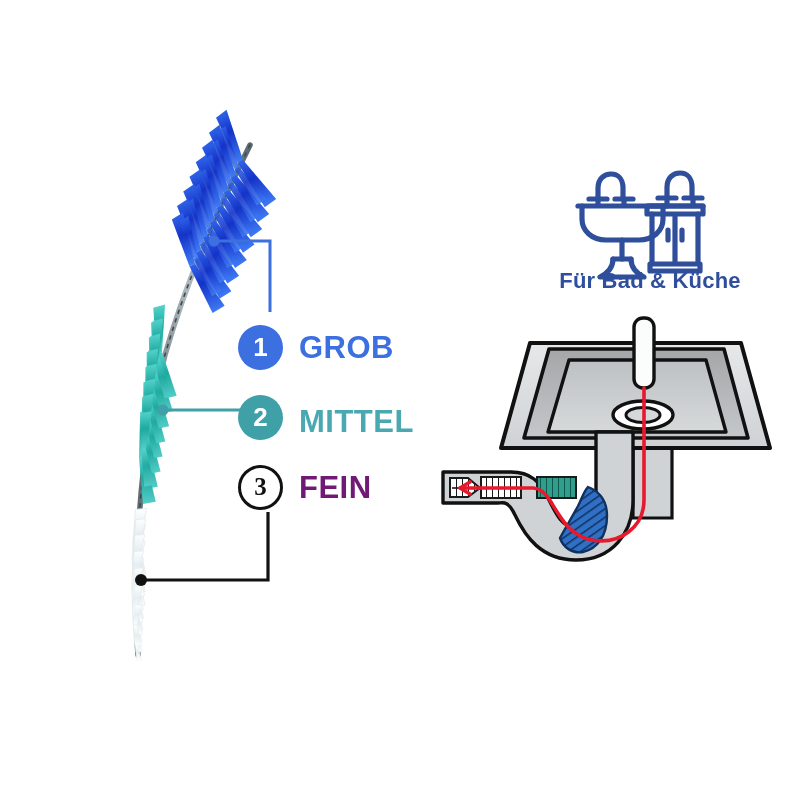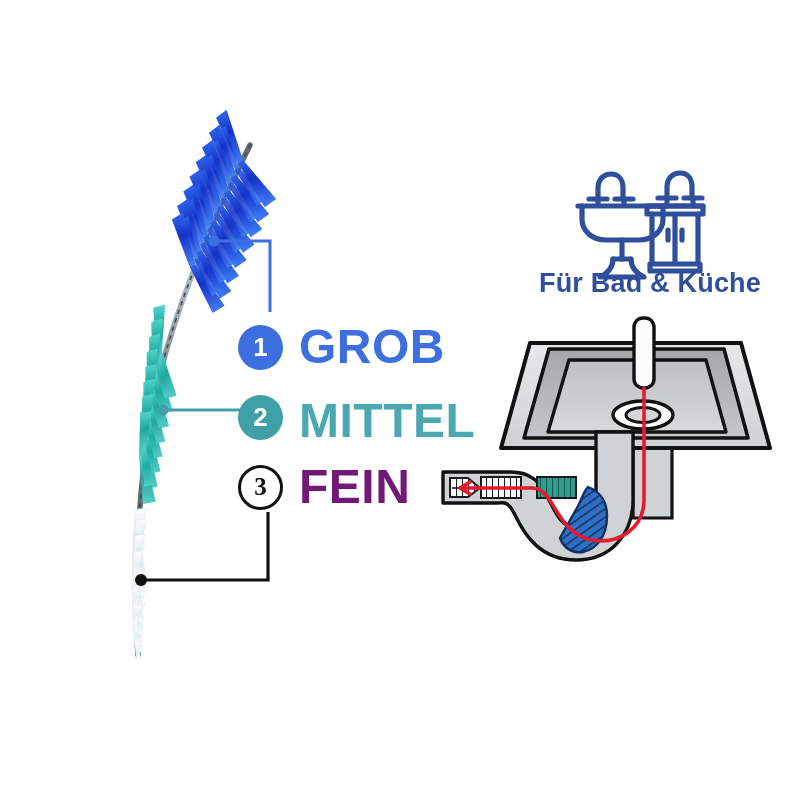--- a/index.html
+++ b/index.html
@@ -53,38 +53,38 @@
   .badge-2 { background: #3fa0a8; color: #ffffff; }
   .badge-3 {
     background: #ffffff;
     color: #111111;
     border: 3px solid #111111;
     font-family: "Liberation Serif", serif;
     font-size: 25px;
   }
   .legend-label {
     margin-left: 16px;
-    font-size: 48px;
+    font-size: 31px;
     font-weight: bold;
     letter-spacing: 0.5px;
     line-height: 1;
     white-space: nowrap;
   }
   .label-1 { color: #3c6fe0; }
   .label-2 { color: #4aa8b0; margin-top: 8px; }
   .label-3 { color: #701a75; }
 
   
   .tagline {
     position: absolute;
     left: 520px;
     top: 268px;
     width: 260px;
     text-align: center;
-    font-size: 27px;
+    font-size: 22px;
     font-weight: bold;
     color: #2f4f9d;
     letter-spacing: 0.2px;
   }
 </style>
 </head>
 <body>
 
 <div id="infographic">
 

